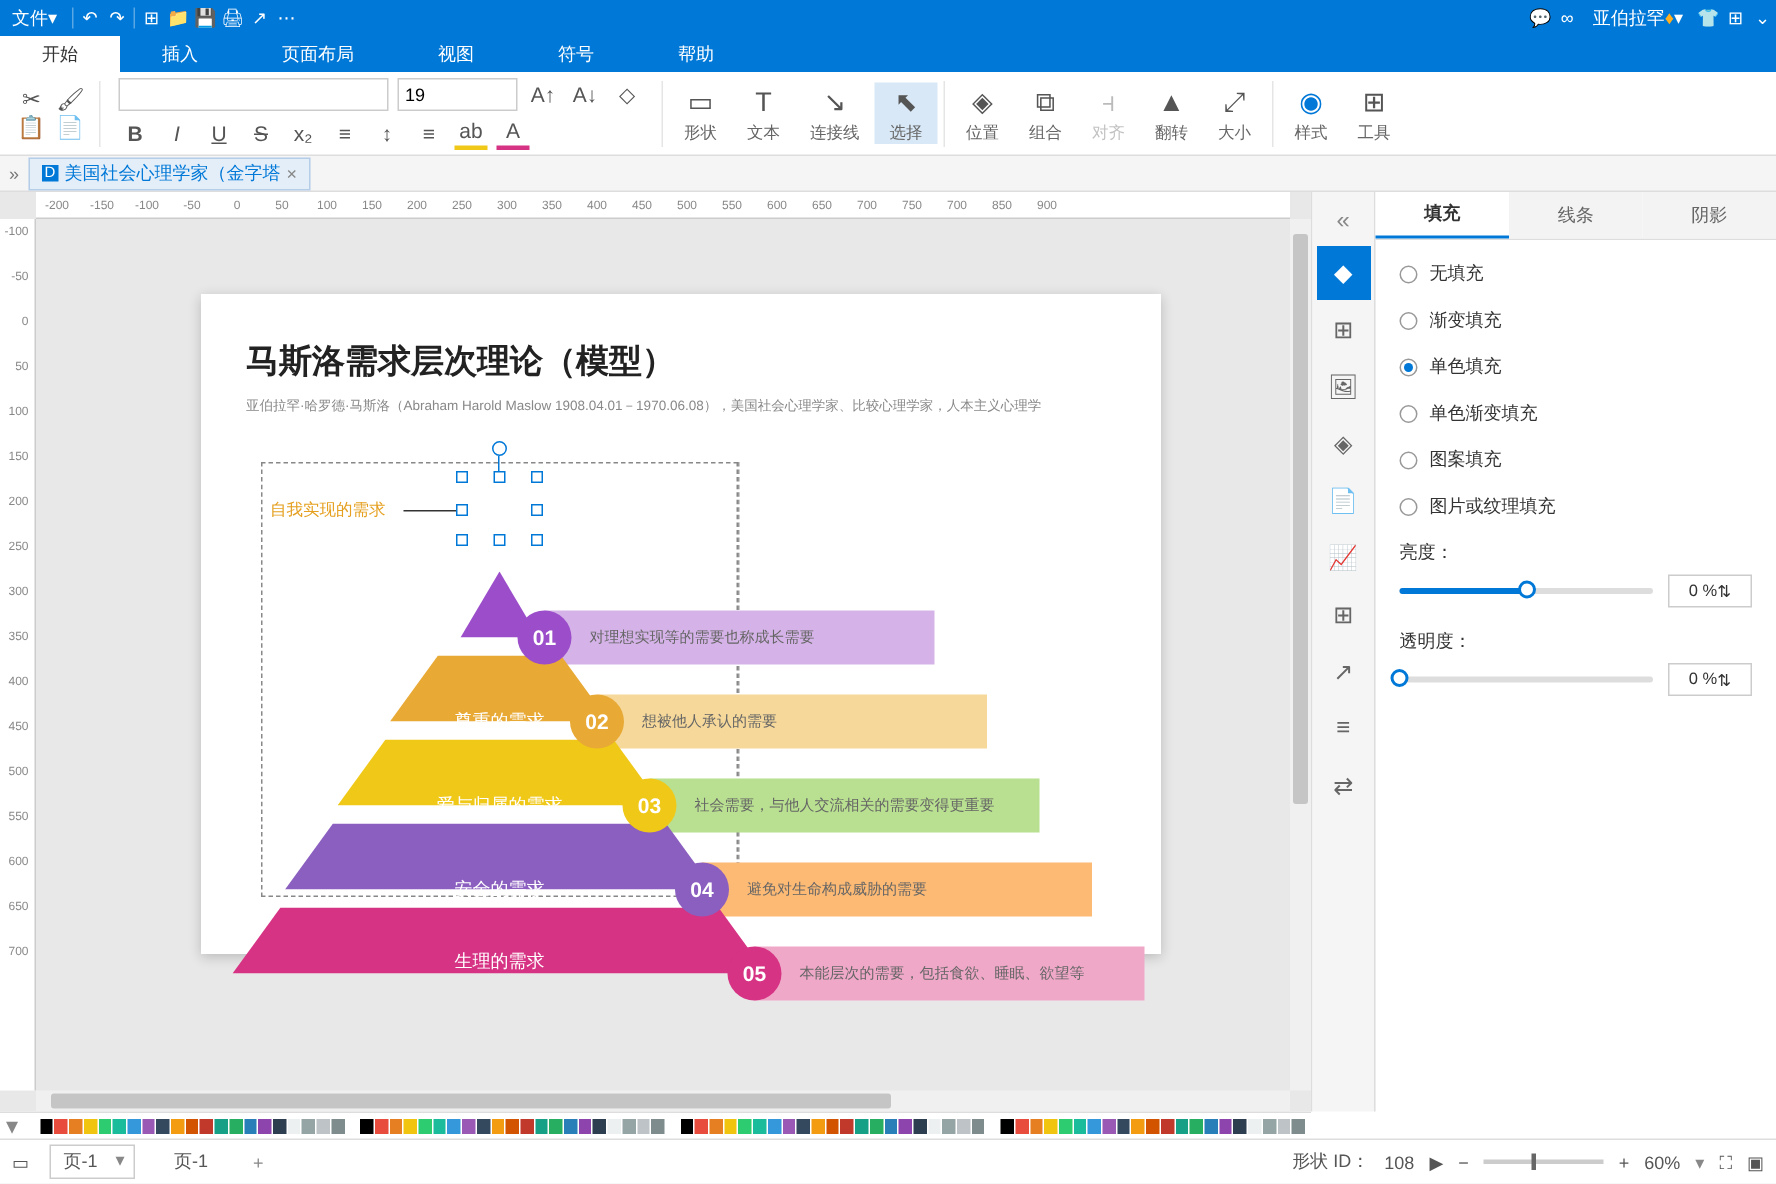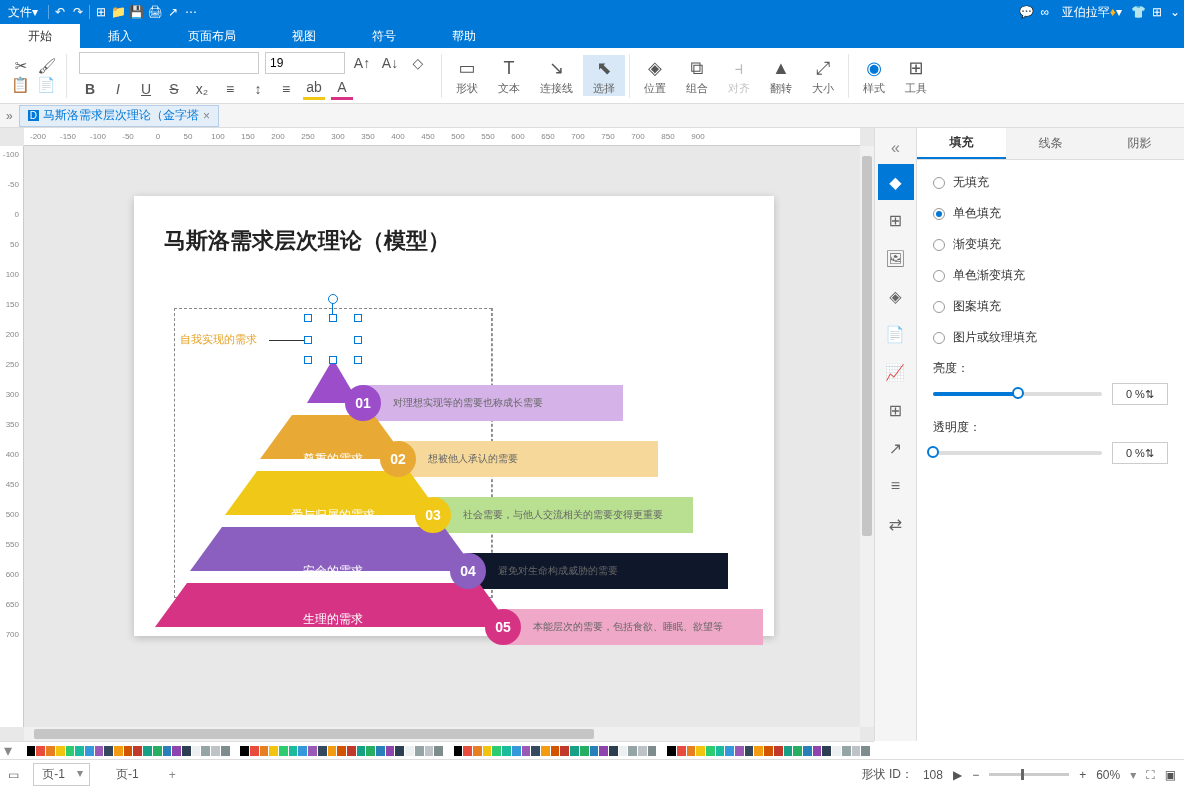--- a/index.html
+++ b/index.html
@@ -197,21 +197,21 @@
   <div class="tool-grp">
       <div class="ti">⊞</div>
       <span>工具</span>
     </div>
 </div>
 
 <div class="tabs-bar">
   <div class="tab-btn">»</div>
   <div class="doc-tab">
     <span style="background:#0078d7;color:#fff;padding:0 2px;font-size:10px">D</span>
-    <span>马斯洛需求层次理论（金字塔</span>
+    <span>美国社会心理学家（金字塔</span>
     <span style="color:#888">×</span>
   </div>
 </div>
 
 <div class="workspace">
   <div class="hruler" id="hruler">
       <div class="ruler-num" style="left: 14px;">-200</div>
       <div class="ruler-num" style="left: 44px;">-150</div>
       <div class="ruler-num" style="left: 74px;">-100</div>
       <div class="ruler-num" style="left: 104px;">-50</div>
@@ -250,20 +250,21 @@
       <div class="vruler-num" style="top: 338px;">450</div>
       <div class="vruler-num" style="top: 368px;">500</div>
       <div class="vruler-num" style="top: 398px;">550</div>
       <div class="vruler-num" style="top: 428px;">600</div>
       <div class="vruler-num" style="top: 458px;">650</div>
       <div class="vruler-num" style="top: 488px;">700</div>
     </div>
   <div class="canvas-area">
     <div class="page">
       <div class="ptitle">马斯洛需求层次理论（模型）</div>
+      <div class="pdesc">亚伯拉罕·哈罗德·马斯洛（Abraham Harold Maslow 1908.04.01－1970.06.08），美国社会心理学家、比较心理学家，人本主义心理学</div>
       <div class="vline" style="left:358px;top:112px;height:290px"></div>
       <div class="sel-box" style="left:40px;top:112px;width:318px;height:290px"></div>
       <div class="sel-lbl" style="left:46px;top:136px">自我实现的需求</div>
       <div style="position:absolute;left:135px;top:144px;width:42px;border-top:1px solid #333"></div>
       <div class="pyramid" id="pyr">
           <div class="prow" style="left: 0px; top: 113px; width: 100%;">
             <svg width="76" height="44" style="position:absolute;left:161px">
               <polygon points="38,0 64,44 12,44" fill="#9b4dca"></polygon>
             </svg>
             <div style="position:absolute;left:229px;top:4px;display:flex;align-items:center">
@@ -291,21 +292,21 @@
       <div class="bar" style="background:#b8e090;width:260px">社会需要，与他人交流相关的需要变得更重要</div>
     </div>
           </div>
           <div class="prow" style="left: 0px; top: 281px; width: 100%;">
             <svg width="286" height="44" style="position:absolute;left:56px">
               <polygon points="32,0 254,0 286,44 0,44" fill="#8b5fbf"></polygon>
             </svg>
             <div class="trap-lbl" style="left:56px;width:286px;top:22px">安全的需求</div>
             <div style="position:absolute;left:334px;top:4px;display:flex;align-items:center">
       <div class="num-c" style="background:#8b5fbf">04</div>
-      <div class="bar" style="background:#0f172a;width:260px">避免对生命构成威胁的需要</div>
+      <div class="bar" style="background:#fdba74;width:260px">避免对生命构成威胁的需要</div>
     </div>
           </div>
           <div class="prow" style="left: 0px; top: 337px; width: 100%;">
             <svg width="356" height="44" style="position:absolute;left:21px">
               <polygon points="32,0 324,0 356,44 0,44" fill="#d63384"></polygon>
             </svg>
             <div class="trap-lbl" style="left:21px;width:356px;top:14px">生理的需求</div>
             <div style="position:absolute;left:369px;top:4px;display:flex;align-items:center">
       <div class="num-c" style="background:#d63384">05</div>
       <div class="bar" style="background:#f0a8c8;width:260px">本能层次的需要，包括食欲、睡眠、欲望等</div>
@@ -353,26 +354,26 @@
       <div class="rpt">线条</div>
       <div class="rpt">阴影</div>
     </div>
     <div class="rp-body">
       <div id="fill-opts">
           <div class="radio-opt">
             <div class="radio "></div>
             <span>无填充</span>
           </div>
           <div class="radio-opt">
+            <div class="radio "></div>
+            <span>渐变填充</span>
+          </div>
+          <div class="radio-opt">
             <div class="radio sel"></div>
             <span>单色填充</span>
-          </div>
-          <div class="radio-opt">
-            <div class="radio "></div>
-            <span>渐变填充</span>
           </div>
           <div class="radio-opt">
             <div class="radio "></div>
             <span>单色渐变填充</span>
           </div>
           <div class="radio-opt">
             <div class="radio "></div>
             <span>图案填充</span>
           </div>
           <div class="radio-opt">

